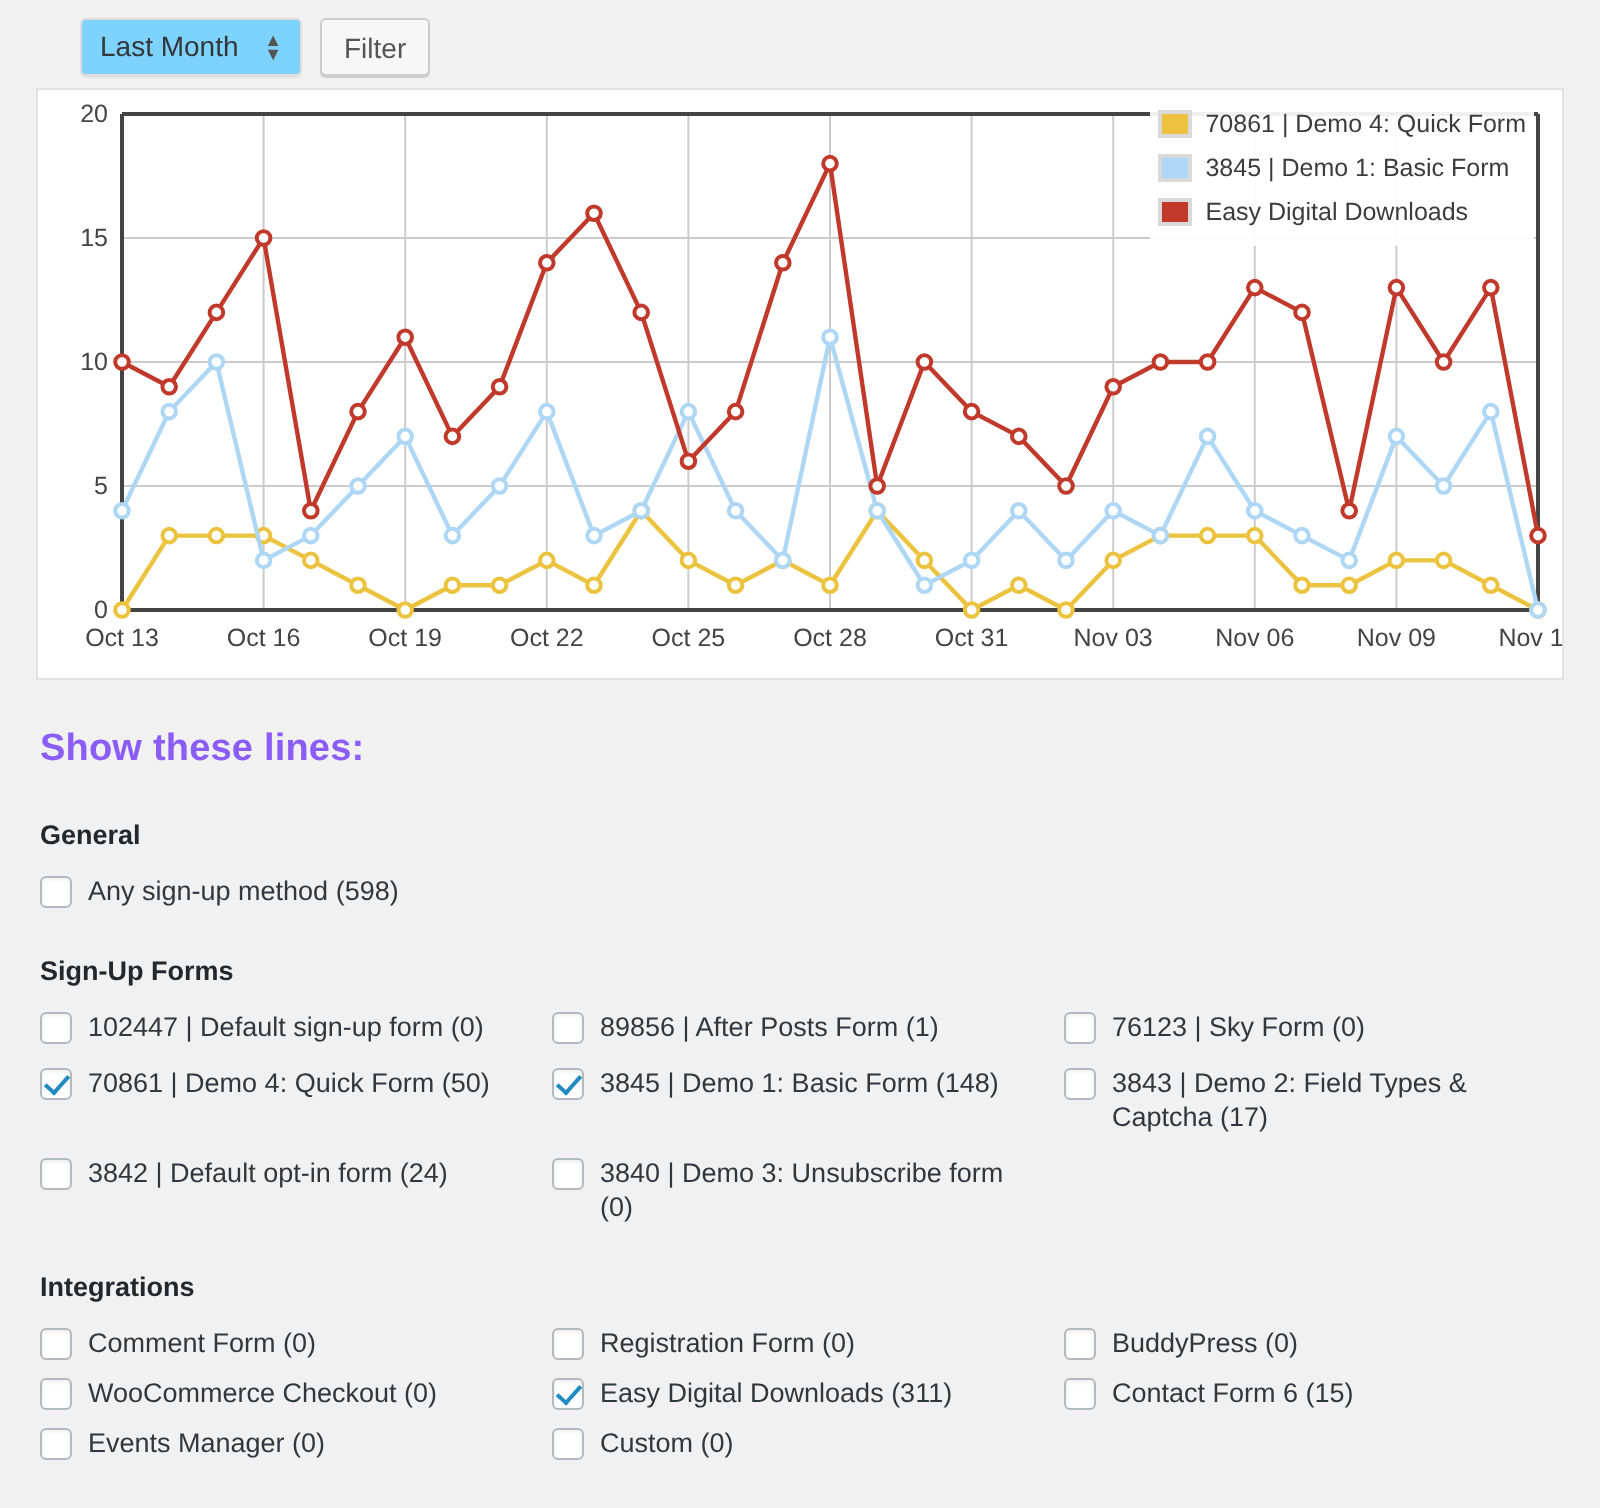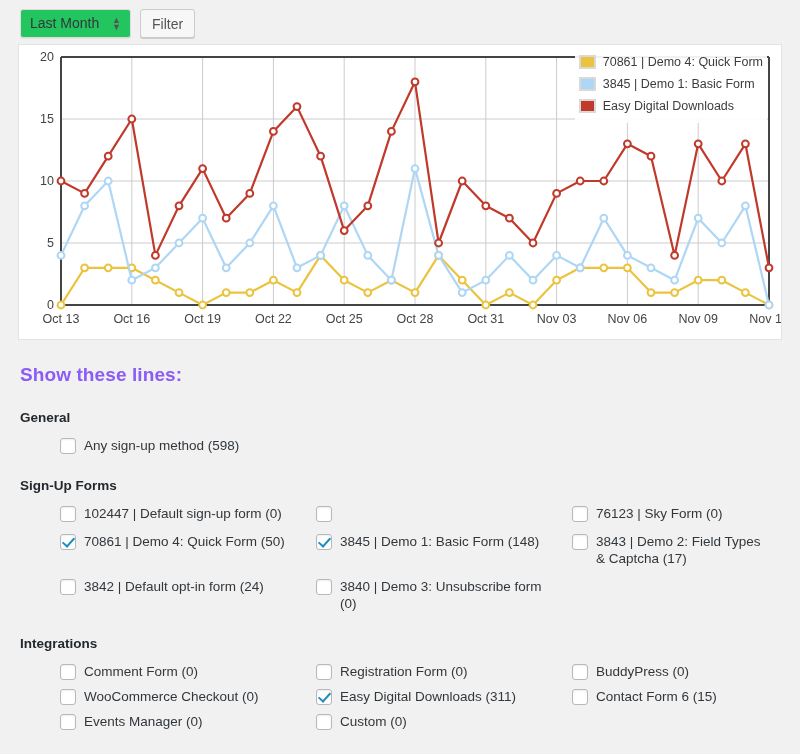--- a/index.html
+++ b/index.html
@@ -22,31 +22,32 @@
     align-items: flex-start;
     gap: 9px;
   }
   .select-wrap {
     position: relative;
     display: inline-block;
   }
   #period-select {
     appearance: none;
     -webkit-appearance: none;
-    background: #22c55e;
+    background: #7dd3fc;
     border: 1px solid #ddd;
     border-radius: 3px;
     box-shadow: 0 1px 0 rgba(0,0,0,.06);
     color: #32373c;
     font-family: "Liberation Sans", sans-serif;
     font-size: 14px;
     height: 29px;
     line-height: 27px;
     padding: 0 30px 0 9px;
     cursor: pointer;
+    margin-left: 20px;
   }
   .sel-arrows {
     position: absolute;
     right: 10px; top: 50%;
     transform: translateY(-50%);
     pointer-events: none;
     font-size: 9px;
     line-height: 7px;
     color: #555;
     text-align: center;
@@ -113,21 +114,20 @@
     font-size: 13.5px;
     font-weight: bold;
     color: #23282d;
     margin: 0 0 12px 0;
   }
   .cb-grid {
     display: grid;
     grid-template-columns: 256px 256px 1fr;
     row-gap: 11px;
     column-gap: 0;
-    margin-left: 40px;
   }
   .cb-item {
     display: flex;
     align-items: flex-start;
     gap: 8px;
     cursor: pointer;
     padding-right: 12px;
   }
   .cb-box {
     flex: 0 0 auto;
@@ -335,20 +335,21 @@
       </div>
       <div class="group">
         <div class="group-title">Sign-Up Forms</div>
         <div class="cb-grid">
           <label class="cb-item">
             <span class="cb-box"></span>
             <span class="cb-label">102447 | Default sign-up form (0)</span>
           </label>
           <label class="cb-item">
             <span class="cb-box"></span>
+            <span class="cb-label">89856 | After Posts Form (1)</span>
           </label>
           <label class="cb-item">
             <span class="cb-box"></span>
             <span class="cb-label">76123 | Sky Form (0)</span>
           </label>
           <label class="cb-item checked">
             <span class="cb-box"></span>
             <span class="cb-label">70861 | Demo 4: Quick Form (50)</span>
           </label>
           <label class="cb-item checked">

